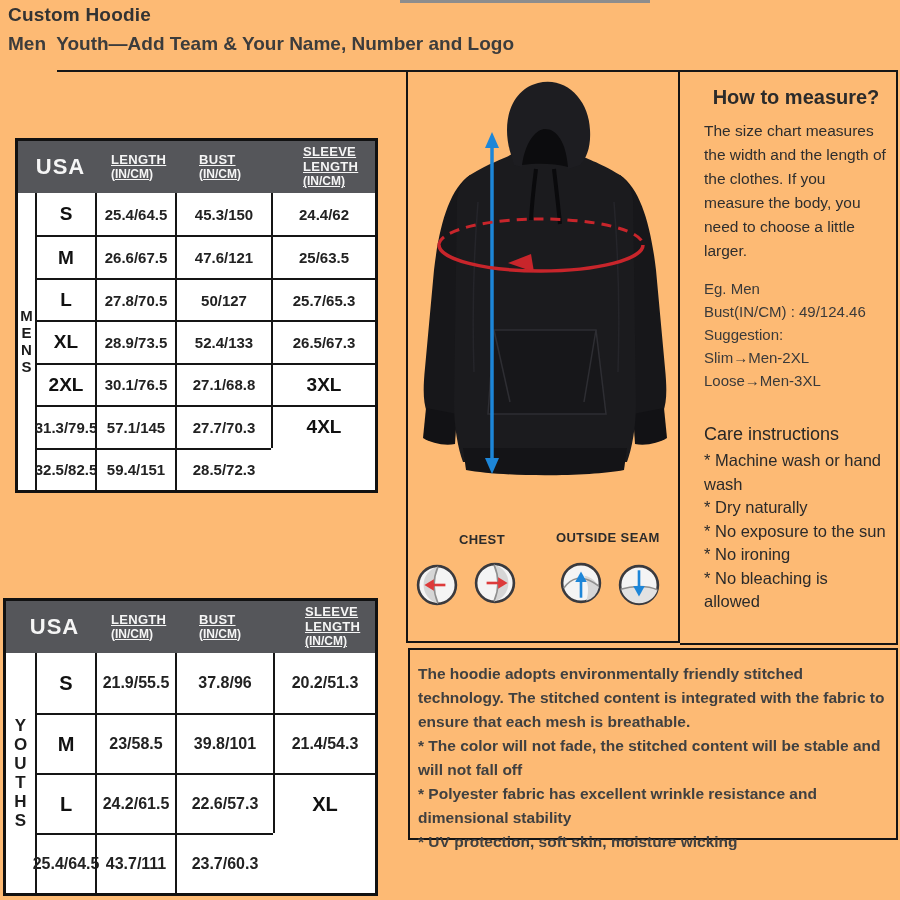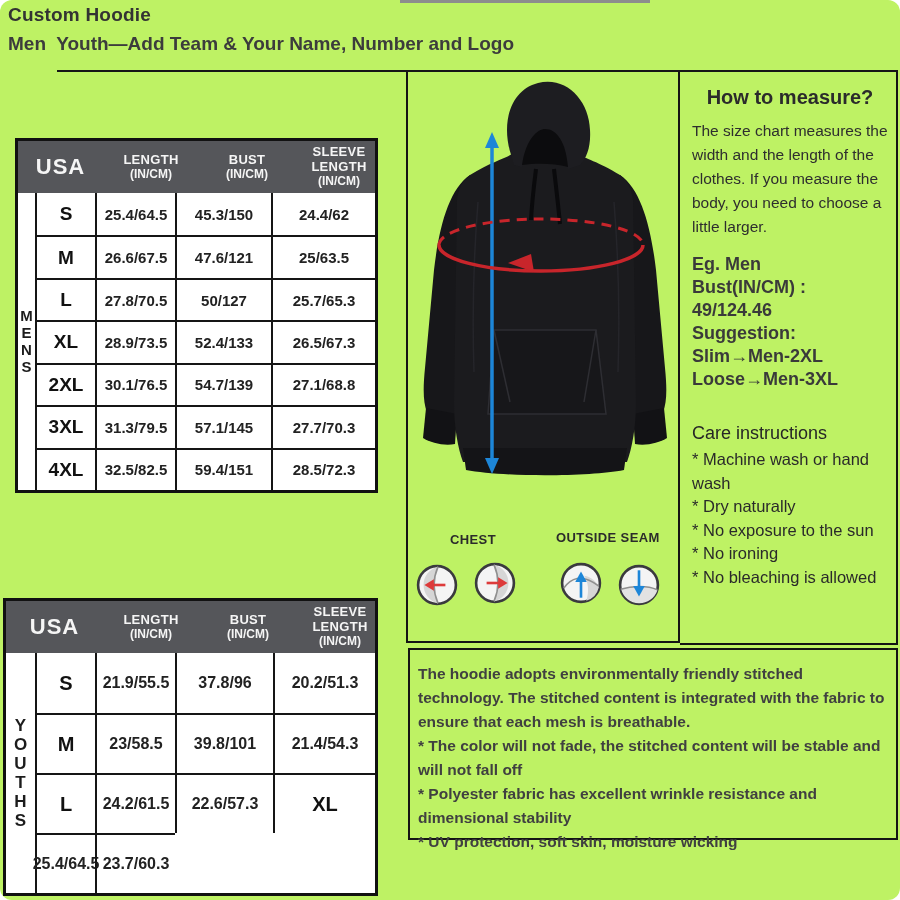--- a/index.html
+++ b/index.html
@@ -1,36 +1,36 @@
 <!DOCTYPE html>
 <html><head>
 <meta charset="utf-8">
 <style>
   * { margin:0; padding:0; box-sizing:border-box; }
   html,body { background:#ffffff; }
   .page {
     position:relative; width:900px; height:900px; overflow:hidden;
-    background:#bef264; font-family:"Liberation Sans", sans-serif; color:#2e2e2e;border-radius:12px;
+    background:#fdba74; font-family:"Liberation Sans", sans-serif; color:#2e2e2e;
   }
   
   .title { position:absolute; left:8px; top:4px; font-size:19px; font-weight:700; color:#333; letter-spacing:.2px; }
   .subtitle { position:absolute; left:8px; top:33px; font-size:19px; font-weight:700; color:#3c3c3c; white-space:pre; }
   .top-artifact { position:absolute; left:400px; top:0; width:250px; height:3px; background:#8d8d8d; }
   .top-rule { position:absolute; left:57px; top:70px; width:841px; height:2px; background:#161616; }
 
   
   .size-table { position:absolute; border:3px solid #111; background:#fff; }
   .size-table.mens   { left:15px; top:138px; width:363px; height:355px; }
   .size-table.youths { left:3px;  top:598px; width:375px; height:298px; }
 
   .tbl-header { display:grid; background:#55565a; color:#f5f5f5; height:52px; align-items:center;gap:8px; }
   .mens   .tbl-header { grid-template-columns:17px 60px 80px 96px 1fr; }
   .youths .tbl-header { grid-template-columns:29px 60px 80px 98px 1fr; }
   .hdr-region { grid-column:1 / 3; text-align:center; font-size:22px; font-weight:700; letter-spacing:1px; }
-  .hdr-col { text-align:center; line-height:1.15; }
+  .hdr-col { text-align:left; line-height:1.15;text-decoration:underline; }
   .hdr-col .lbl { display:block; font-size:13px; font-weight:700; letter-spacing:.3px; }
   .hdr-col .unit { display:block; font-size:12px; font-weight:700; }
 
   .tbl-body { display:grid; height:calc(100% - 52px); }
   .mens   .tbl-body { grid-template-columns:17px 60px 80px 96px 1fr; grid-template-rows:repeat(7,1fr); }
   .youths .tbl-body { grid-template-columns:29px 60px 80px 98px 1fr; grid-template-rows:repeat(4,1fr); }
   .vcell { grid-column:1; display:flex; align-items:center; justify-content:center; }
   .mens .vcell { grid-row:1 / 8; } .youths .vcell { grid-row:1 / 5; }
   .vstack { display:flex; flex-direction:column; align-items:center; font-weight:700; color:#1c1c1c; }
   .mens .vstack { font-size:15px; line-height:17px; }
@@ -40,32 +40,32 @@
           font-weight:700; color:#222; font-size:15px; }
   .tbl-body .cell:nth-child(-n+5) { border-top:none; }
   .cell.size { font-size:19px; color:#111; }
   .youths .cell { font-size:16px; } .youths .cell.size { font-size:20px; }
 
   
   .hoodie-panel { position:absolute; left:406px; top:72px; width:274px; height:571px;
                   border-left:2px solid #141414; border-right:2px solid #141414; border-bottom:2px solid #141414; }
   .hoodie-svg { position:absolute; left:0; top:0; width:270px; height:445px; }
   .diagram-label { position:absolute; font-size:13px; font-weight:700; color:#2b2b2b; letter-spacing:.4px; }
-  .chest-label { left:12px; top:460px; width:76px; text-align:right; }
+  .chest-label { left:36px; top:460px; width:76px; text-align:center; }
   .seam-label  { left:148px; top:458px; width:112px; }
   .measure-ball { position:absolute; width:42px; height:42px; }
   .ball-1 { left:8px;   top:492px; } .ball-2 { left:66px;  top:490px; }
   .ball-3 { left:152px; top:490px; } .ball-4 { left:210px; top:492px; }
 
   
   .measure-panel { position:absolute; left:680px; top:72px; width:218px; height:573px;
-                   border-right:2px solid #141414; border-bottom:2px solid #141414; padding:14px 8px 0 12px; }
+                   border-right:2px solid #141414; border-bottom:2px solid #141414; padding:14px 8px 0 24px; }
   .measure-heading { font-size:20px; font-weight:700; color:#2b2b2b; text-align:center; margin-bottom:10px; }
   .measure-body { font-size:15.5px; line-height:24px; color:#2e2e2e; margin-bottom:14px; }
-  .example p { font-size:18px; font-weight:700; color:#3a3a3a; line-height:23px; }
+  .example p { font-size:15px; font-weight:400; color:#3a3a3a; line-height:23px; }
   .care-heading { margin-top:32px; font-size:18px; color:#262626; margin-bottom:4px; }
   .care-list p { font-size:16.5px; line-height:23.5px; color:#2a2a2a; }
 
   
   .desc-box { position:absolute; left:408px; top:648px; width:490px; height:192px;
               border:2px solid #141414; padding:12px 6px 0 8px; }
   .desc-box p { font-size:15.5px; font-weight:700; color:#404040; line-height:24px; }
 </style>
 </head>
 <body>
@@ -113,21 +113,20 @@
       <div class="cell size">L</div>
       <div class="cell">27.8/70.5</div>
       <div class="cell">50/127</div>
       <div class="cell">25.7/65.3</div>
       <div class="cell size">XL</div>
       <div class="cell">28.9/73.5</div>
       <div class="cell">52.4/133</div>
       <div class="cell">26.5/67.3</div>
       <div class="cell size">2XL</div>
       <div class="cell">30.1/76.5</div>
-      <div class="cell">54.7/139</div>
       <div class="cell">27.1/68.8</div>
       <div class="cell size">3XL</div>
       <div class="cell">31.3/79.5</div>
       <div class="cell">57.1/145</div>
       <div class="cell">27.7/70.3</div>
       <div class="cell size">4XL</div>
       <div class="cell">32.5/82.5</div>
       <div class="cell">59.4/151</div>
       <div class="cell">28.5/72.3</div>
     </div>
@@ -166,20 +165,21 @@
       <div class="cell">20.2/51.3</div>
       <div class="cell size">M</div>
       <div class="cell">23/58.5</div>
       <div class="cell">39.8/101</div>
       <div class="cell">21.4/54.3</div>
       <div class="cell size">L</div>
       <div class="cell">24.2/61.5</div>
       <div class="cell">22.6/57.3</div>
       <div class="cell size">XL</div>
       <div class="cell">25.4/64.5</div>
+      <div class="cell">43.7/111</div>
       <div class="cell">23.7/60.3</div>
     </div>
   </div>
 
   <div class="hoodie-panel">
     <svg class="hoodie-svg" viewBox="0 0 270 445" xmlns="http://www.w3.org/2000/svg">
 
       <path d="M212,103 C233,117 243,155 248,198 L257,296 C259,316 259,330 255,340 L224,346 C219,335 216,322 215,308 L208,200 Z" fill="#17171a"></path>
       <path d="M256,336 L225,342 L227,372 C238,374 251,371 259,366 Z" fill="#121215"></path>
       <path d="M62,103 C41,117 31,155 26,198 L17,296 C15,316 15,330 19,340 L50,346 C55,335 58,322 59,308 L66,200 Z" fill="#17171a"></path>

